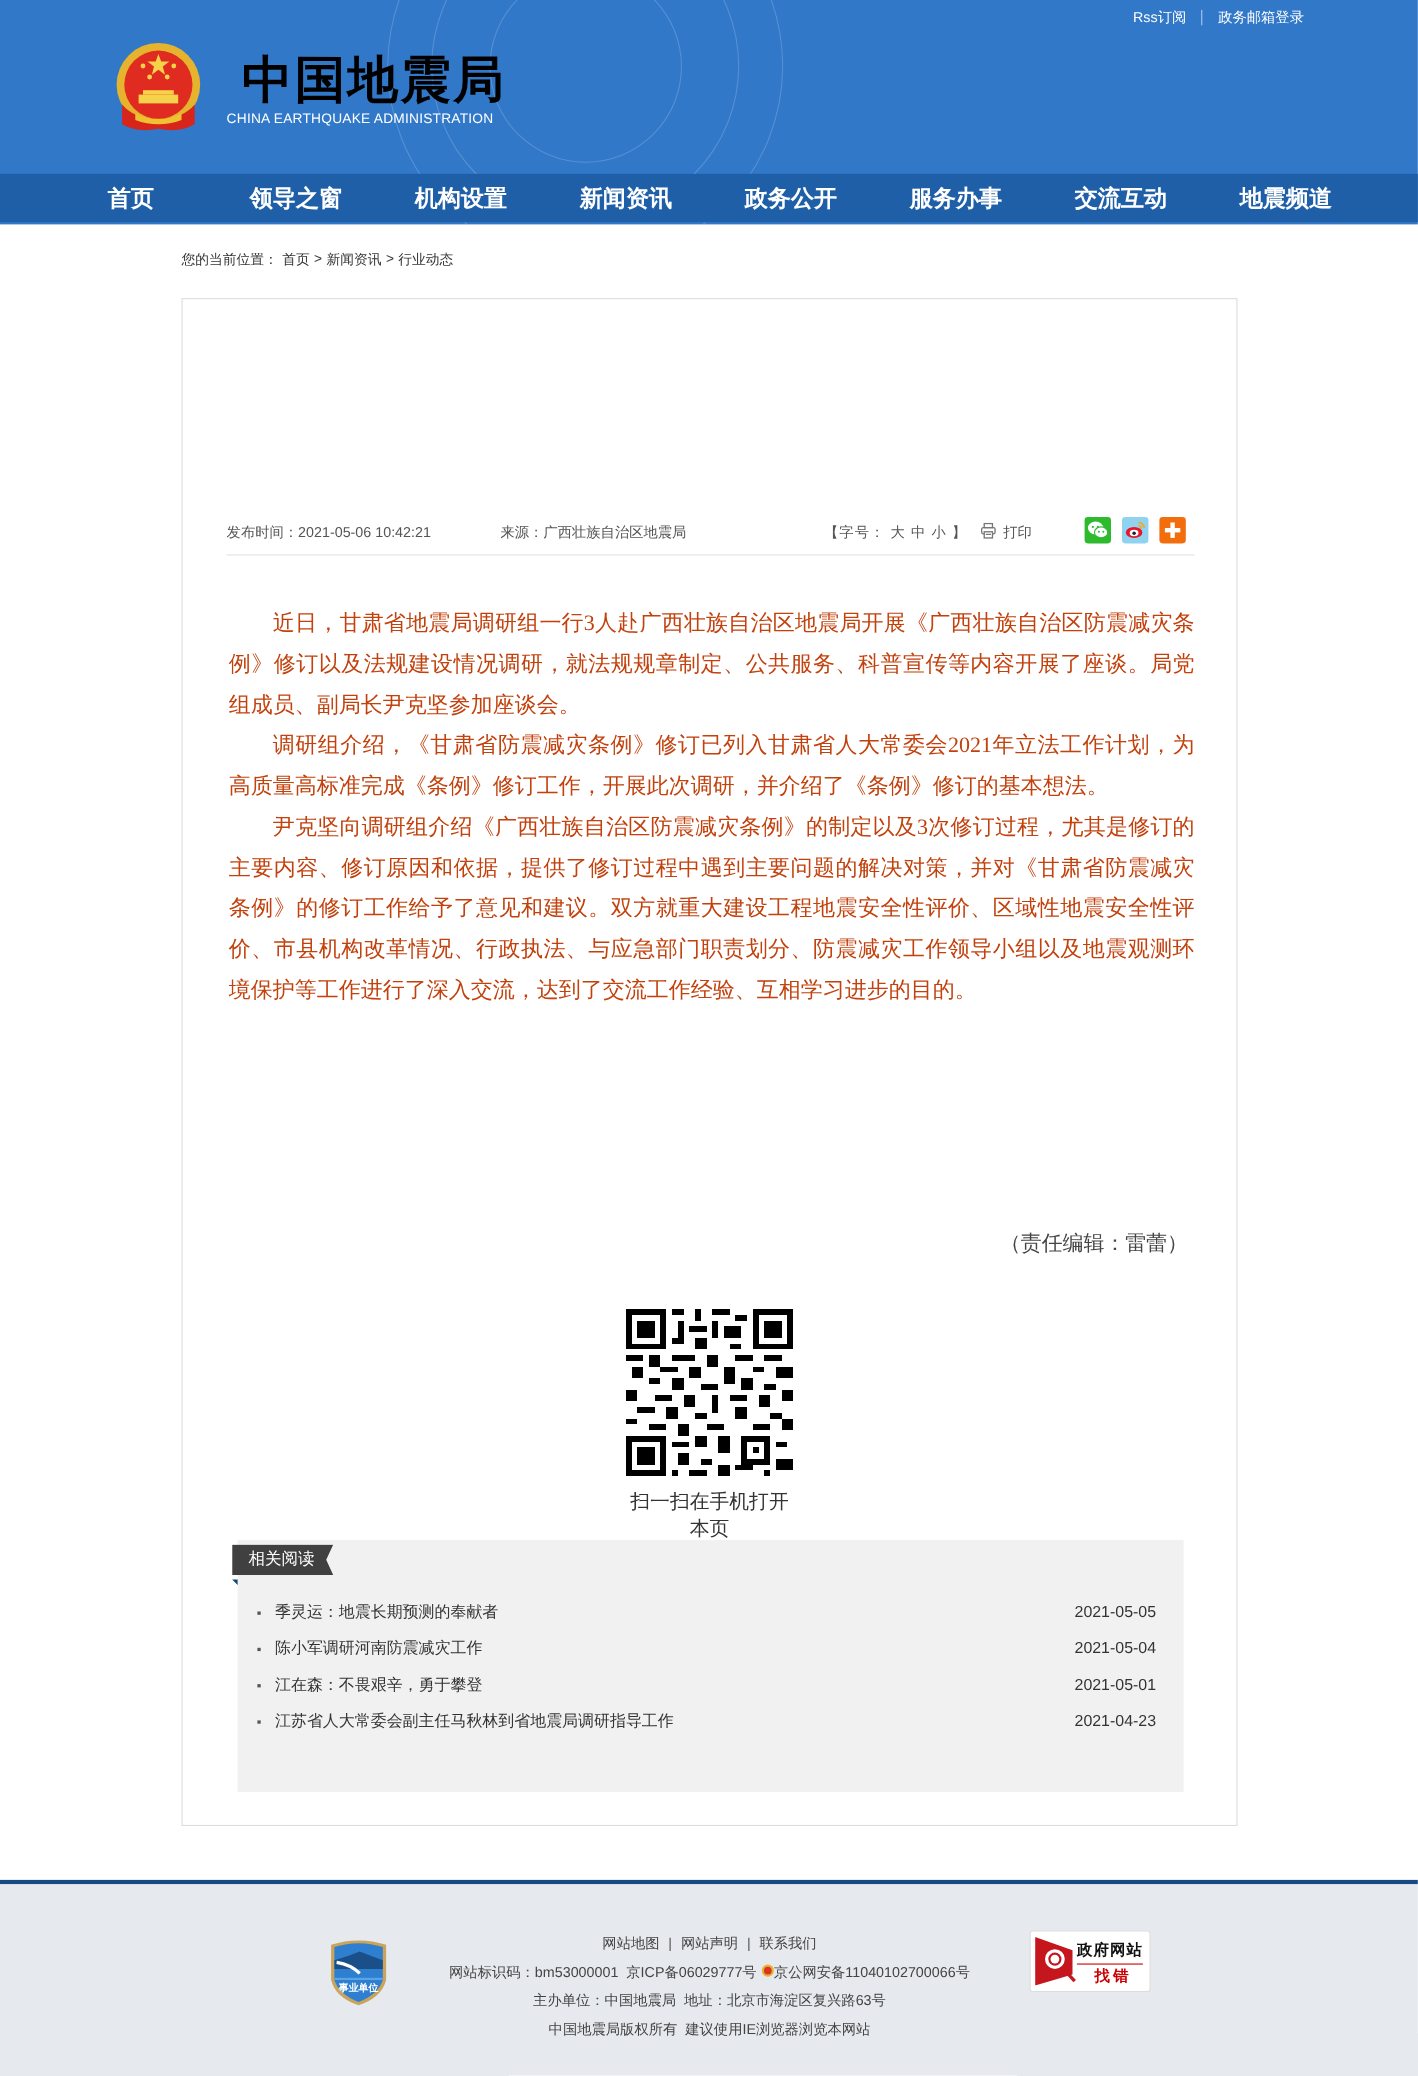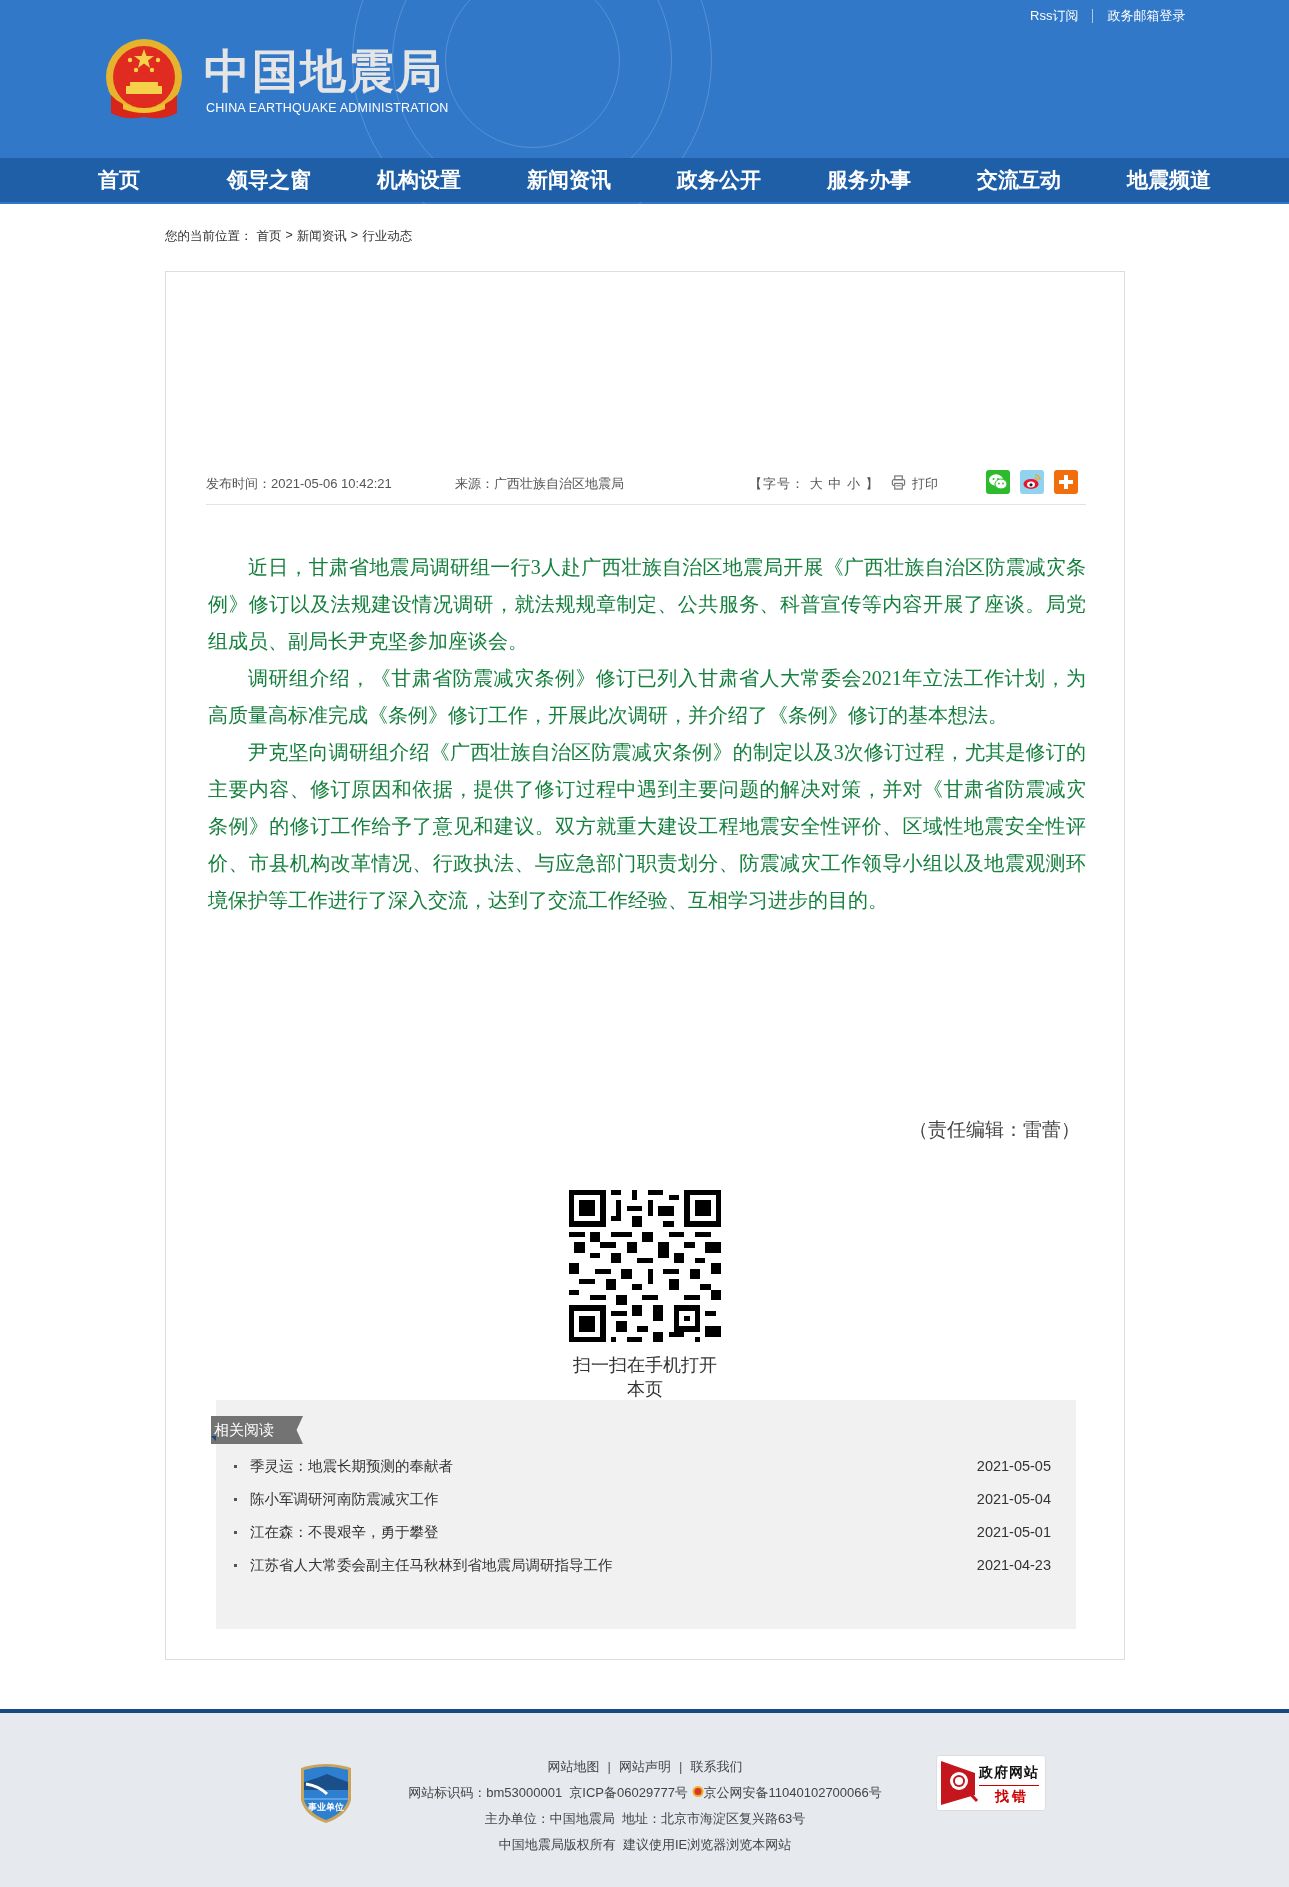--- a/index.html
+++ b/index.html
@@ -6,21 +6,21 @@
   html, body { width: 1289px; height: 1887px; background: #ffffff; overflow: hidden; }
   body { font-family: "Liberation Sans", "DejaVu Sans", sans-serif; color: #333; position: relative; }
 
   
   .header { position: absolute; left: 0; top: 0; width: 1289px; height: 204px; background: #3178c9; overflow: hidden; }
   .ring { position: absolute; border-radius: 50%; border: 1.5px solid rgba(255,255,255,0.18); }
   .top-links { position: absolute; top: 6px; left: 1030px; height: 20px; display: flex; align-items: center; font-size: 13px; color: #fff; }
   .top-links .sep { width: 1px; height: 14px; background: rgba(255,255,255,0.6); margin: 0 14px; }
   .top-links a { color: #fff; text-decoration: none; }
   .emblem { position: absolute; left: 103px; top: 37px; width: 82px; height: 86px; }
-  .site-title { position: absolute; left: 204px; top: 44px; font-size: 46px; font-weight: bold; color: #e5e5e5; letter-spacing: 2px; line-height: 56px; font-family: Liberation Serif, serif; }
+  .site-title { position: absolute; left: 220px; top: 44px; font-size: 46px; font-weight: bold; color: #000000; letter-spacing: 2px; line-height: 56px; font-family: Liberation Sans, sans-serif; }
   .site-subtitle { position: absolute; left: 206px; top: 101px; font-size: 12.5px; color: #fff; letter-spacing: 0.2px; }
 
   .nav { position: absolute; left: 0; top: 158px; width: 1289px; height: 44px; background: #1f5fa8; }
   .nav ul { list-style: none; position: absolute; left: 44px; top: 0; display: flex; }
   .nav li { width: 150px; height: 44px; line-height: 44px; text-align: center; font-size: 21px; font-weight: bold; color: #fff; cursor: pointer; font-family: "DejaVu Sans", sans-serif; }
 
   
   .breadcrumb { position: absolute; left: 165px; top: 228px; font-size: 12.5px; color: #333; display: flex; gap: 4px; }
   .breadcrumb .crumb { color: #333; cursor: pointer; }
 
@@ -33,30 +33,30 @@
   .meta .fontsize { position: absolute; left: 543px; top: 3px; letter-spacing: 1px; }
   .meta .fontsize span { cursor: pointer; }
   .meta .print { position: absolute; left: 685px; top: 0; display: flex; align-items: center; gap: 6px; cursor: pointer; }
   .meta .print .txt { margin-top: 3px; text-align: center; }
   .share { position: absolute; top: -2px; width: 24px; height: 24px; border-radius: 3px; cursor: pointer; display: flex; align-items: center; justify-content: center; }
   .share-wechat { left: 780px; background: #2dbb2d; }
   .share-weibo { left: 814px; background: #8fd3f0; }
   .share-more { left: 848px; background: #f26d0c; }
   .meta-sep { position: absolute; left: 40px; top: 232px; width: 880px; height: 1px; background: #e3e3e3; }
 
-  .body-text { position: absolute; left: 42px; top: 277px; width: 878px; font-family: "Liberation Serif", "DejaVu Serif", serif; font-size: 20px; line-height: 37px; color: #15803d; text-align: justify; }
+  .body-text { position: absolute; left: 42px; top: 277px; width: 878px; font-family: "Liberation Serif", "DejaVu Serif", serif; font-size: 20px; line-height: 37px; color: #c2410c; text-align: justify; }
   .body-text p { text-indent: 2em; }
 
   .editor { position: absolute; right: 44px; top: 845px; font-size: 19px; color: #444; font-family: "Liberation Serif", "DejaVu Serif", serif; }
 
   .qr { position: absolute; left: 403px; top: 918px; width: 152px; height: 152px; background: #fff; }
   .qr-caption { position: absolute; left: 403px; top: 1081px; width: 152px; text-align: center; font-size: 18px; color: #333; }
 
   .related { position: absolute; left: 50px; top: 1128px; width: 860px; height: 229px; background: #f1f1f1; }
-  .related-tab { position: absolute; left: -5px; top: 16px; height: 28px; width: 92px; background: #737373; color: #fff; font-size: 15px; line-height: 28px; padding-left: 3px; clip-path: polygon(0 0, 100% 0, 93% 50%, 100% 100%, 0 100%); }
+  .related-tab { position: absolute; left: -5px; top: 4px; height: 28px; width: 92px; background: #404040; color: #fff; font-size: 15px; line-height: 28px; padding-left: 15px; clip-path: polygon(0 0, 100% 0, 93% 50%, 100% 100%, 0 100%); }
   .related-tab-fold { position: absolute; left: -5px; top: 36px; width: 0; height: 0; border-top: 5px solid #16467a; border-left: 5px solid transparent; }
   .related ul { list-style: none; position: absolute; left: 15px; top: 50px; width: 820px; }
   .related li { height: 33px; line-height: 33px; font-size: 14.5px; color: #333; position: relative; padding-left: 19px; cursor: pointer; }
   .related li .dot { position: absolute; left: 3px; top: 15px; width: 3px; height: 3px; background: #555; }
   .related li .date { position: absolute; right: 0; top: 0; font-size: 14.5px; color: #333; }
 
   
   .footer-line { position: absolute; left: 0; top: 1709px; width: 1289px; height: 4px; background: #174a84; }
   .footer { position: absolute; left: 0; top: 1713px; width: 1289px; height: 174px; background: #e6e9ee; }
   .footer-badge { position: absolute; left: 297px; top: 47px; width: 58px; height: 64px; }

